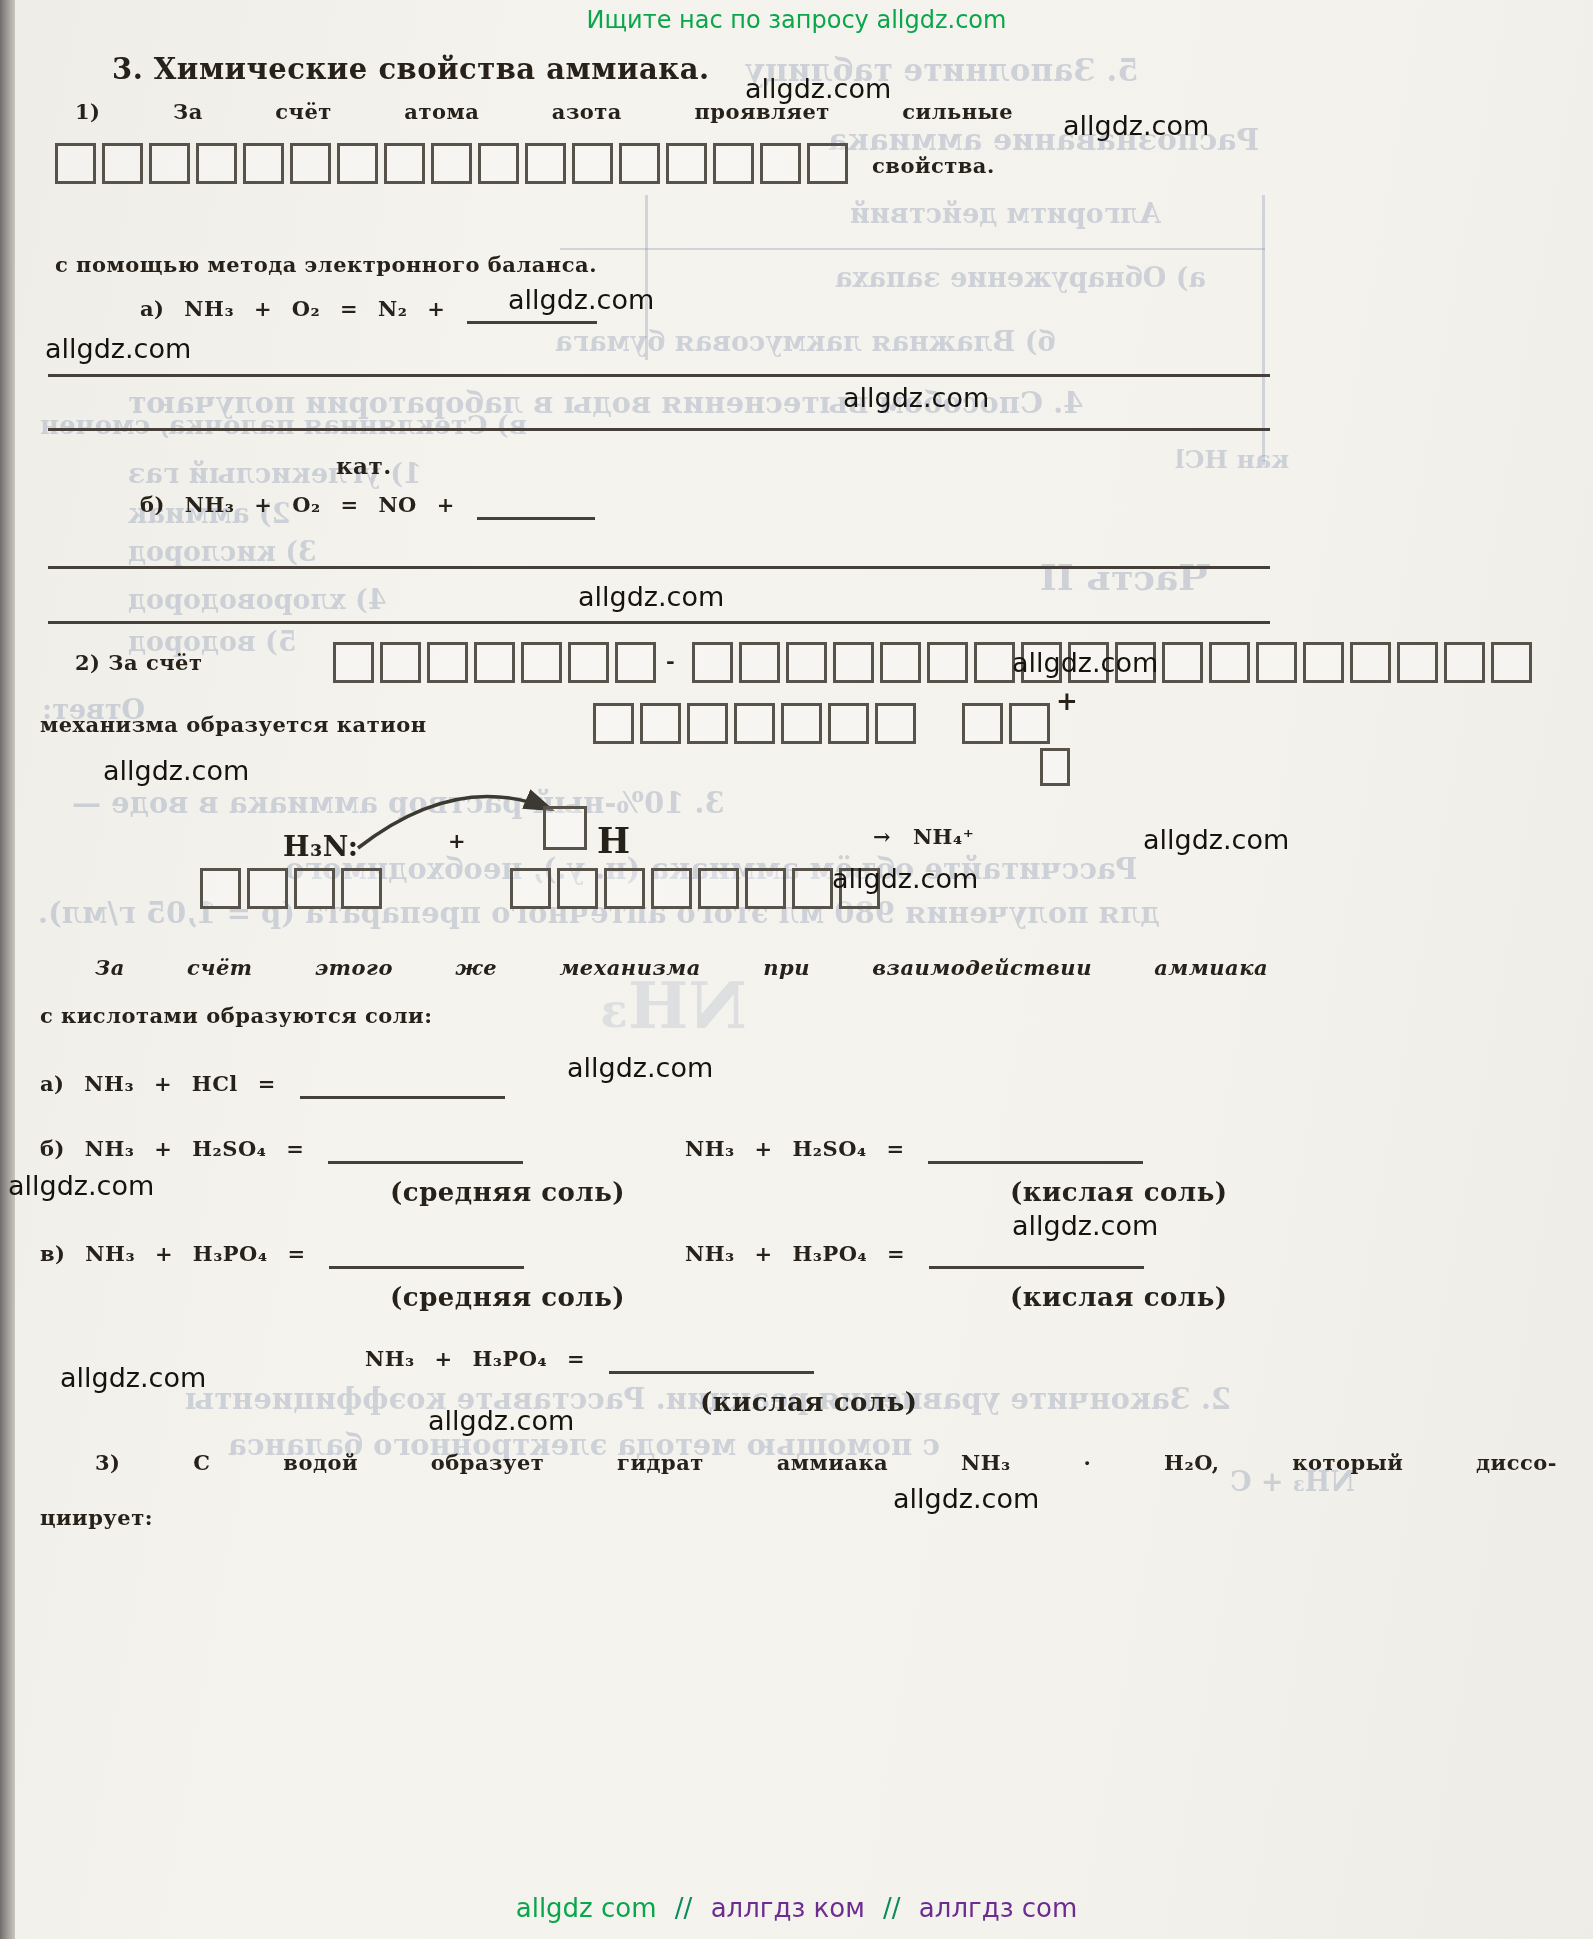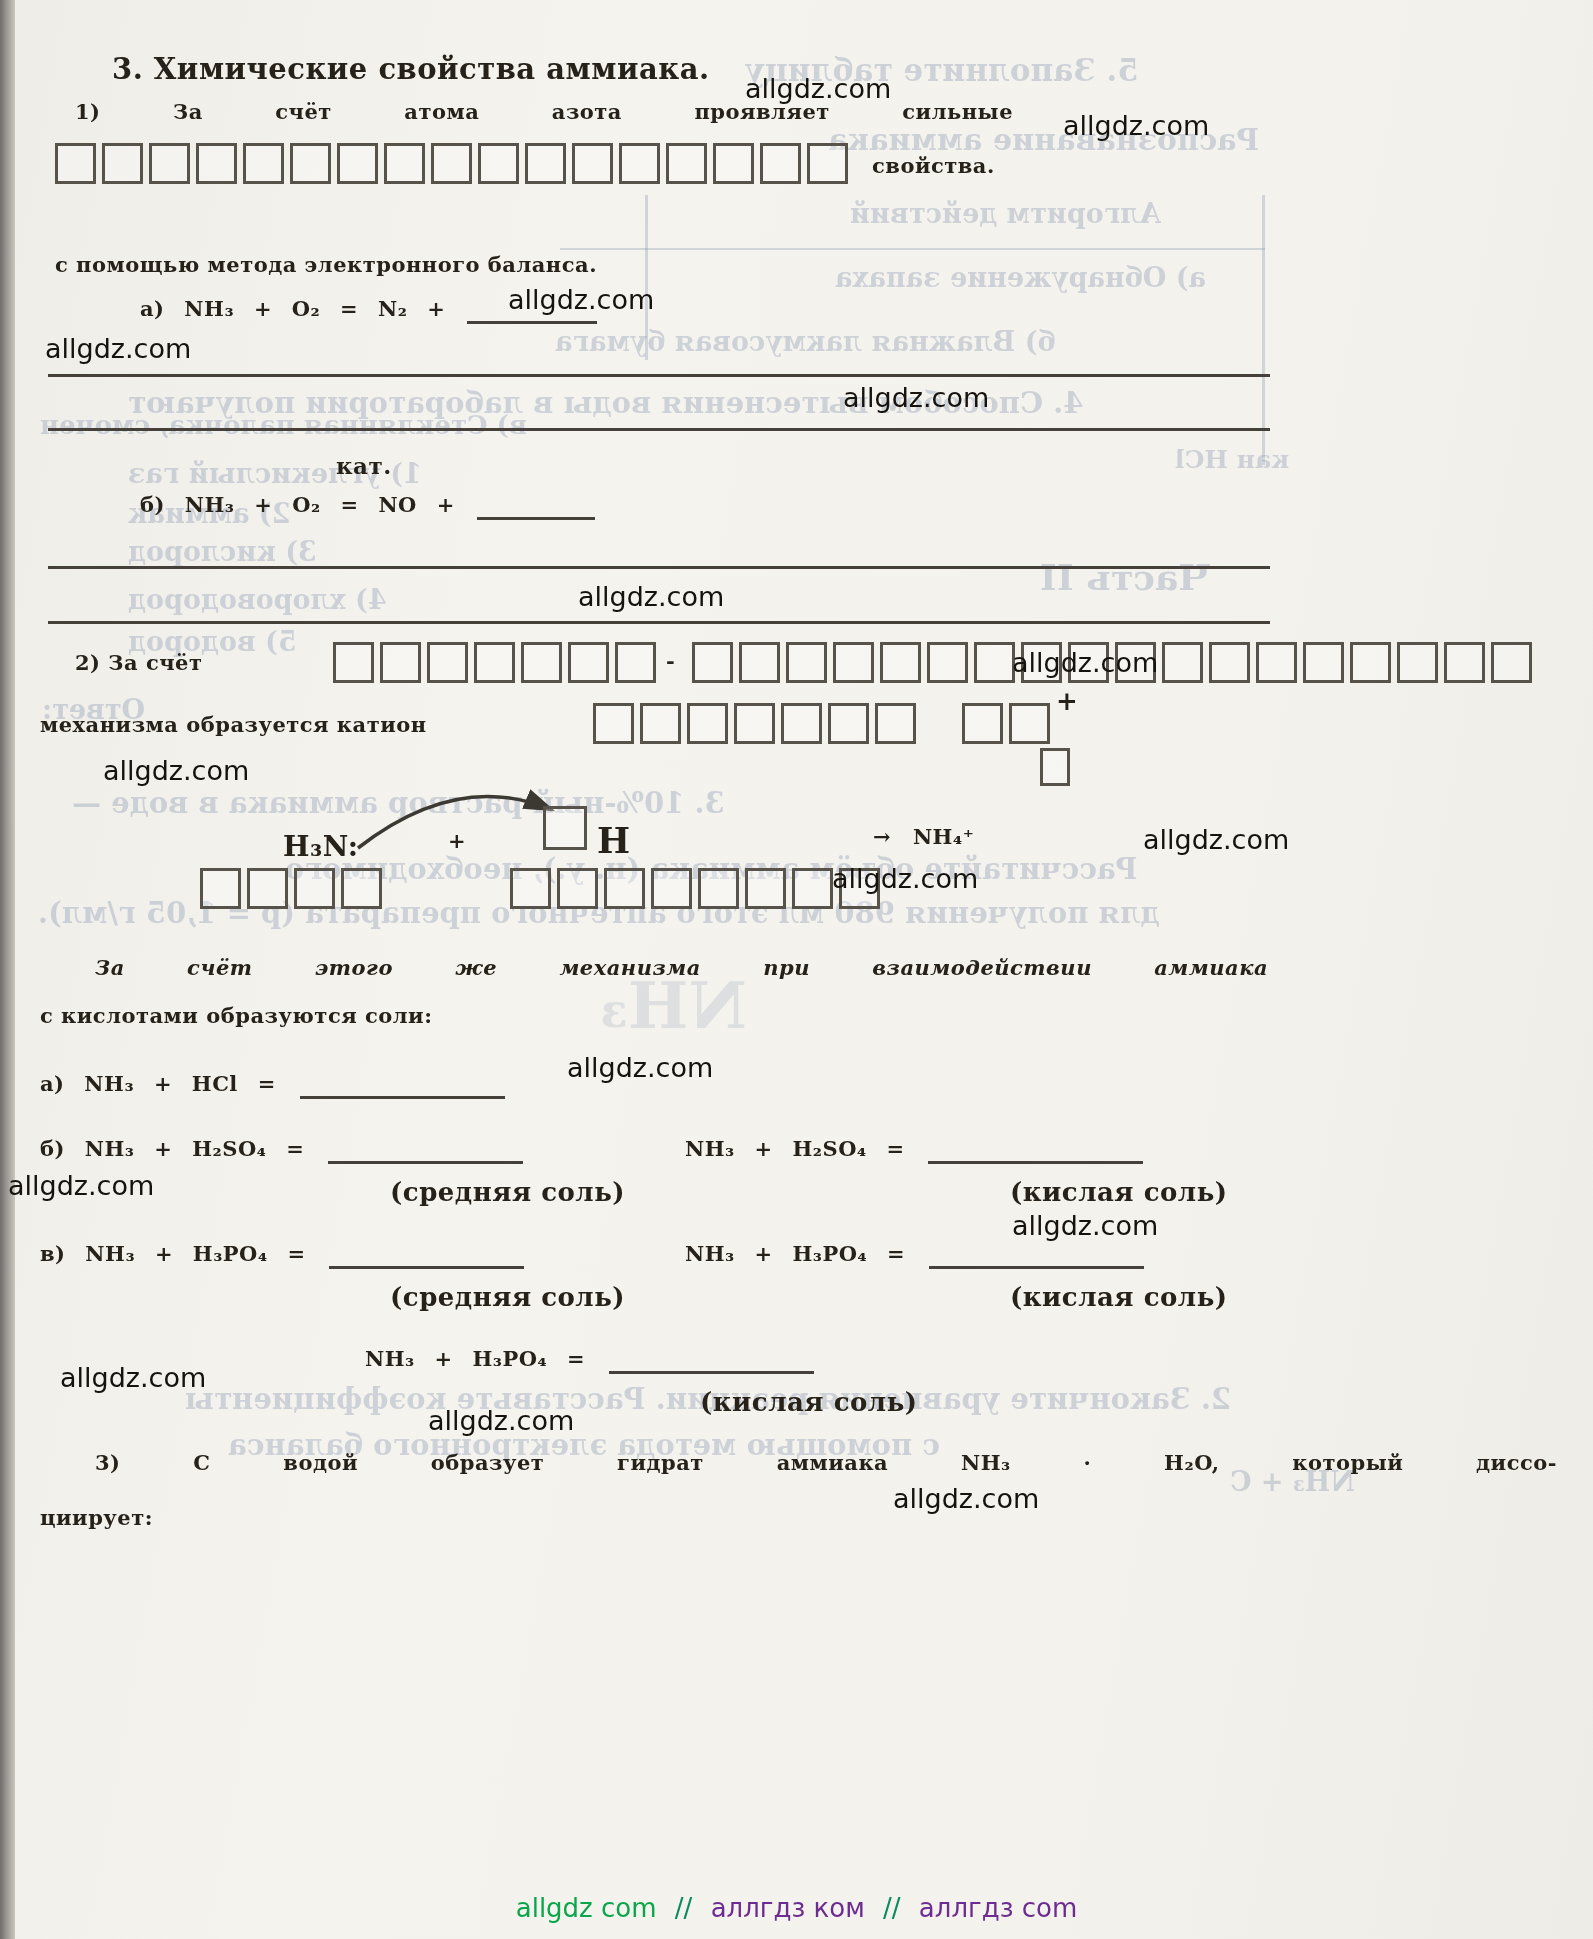--- a/index.html
+++ b/index.html
@@ -63,20 +63,21 @@
       <span class="ghost" style="left: 38px; top: 896px; font-size: 29px;">для получения 980 мл этого аптечного препарата (р = 1,05 г/мл).</span>
       <span class="ghost" style="left: 600px; top: 968px; font-size: 64px; opacity: 0.18;">NH₃</span>
       <span class="ghost" style="left: 185px; top: 1382px; font-size: 29px;">2. Закончите уравнения реакции. Расставьте коэффициенты</span>
       <span class="ghost" style="left: 228px; top: 1428px; font-size: 29px;">с помощью метода электронного баланса</span>
       <span class="ghost" style="left: 1230px; top: 1466px; font-size: 27px;">NH₃ + C</span>
       <div class="ghost-line" style="left: 1262px; top: 195px; width: 3px; height: 270px;"></div>
       <div class="ghost-line" style="left: 645px; top: 195px; width: 3px; height: 165px;"></div>
       <div class="ghost-line" style="left: 560px; top: 248px; width: 705px; height: 2px;"></div>
     </div>
 
+  <div class="green-note">Ищите нас по запросу allgdz.com</div>
 
   <div class="title" style="left:112px; top:52px;">3. Химические свойства аммиака.</div>
   <div class="text jline" style="left:75px; top:99px; width:938px;">1) За счёт атома азота проявляет сильные</div>
   <div class="cells" style="left:55px; top:143px;">
       <div class="cell"></div>
       <div class="cell"></div>
       <div class="cell"></div>
       <div class="cell"></div>
       <div class="cell"></div>
       <div class="cell"></div>

